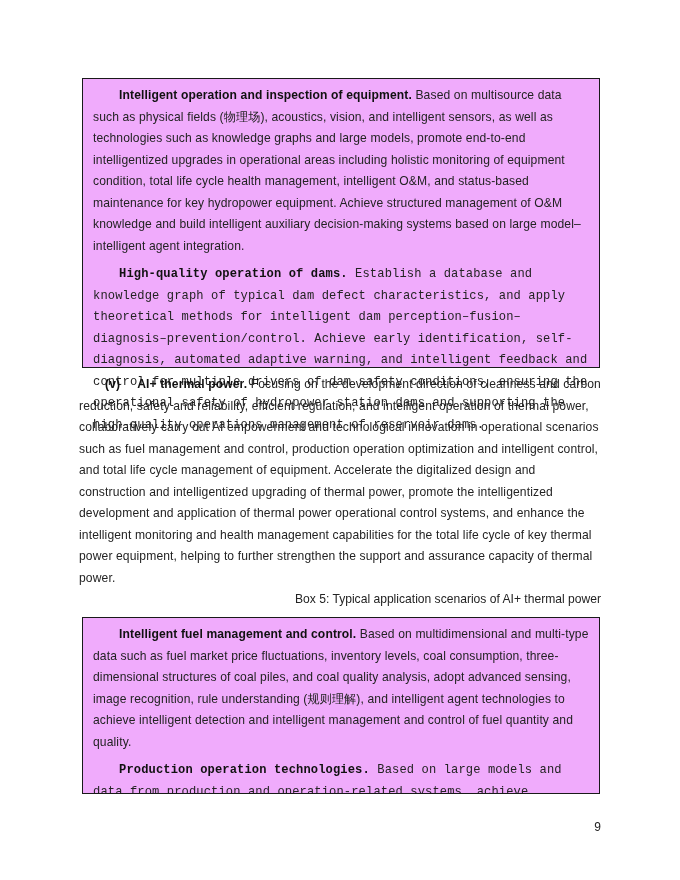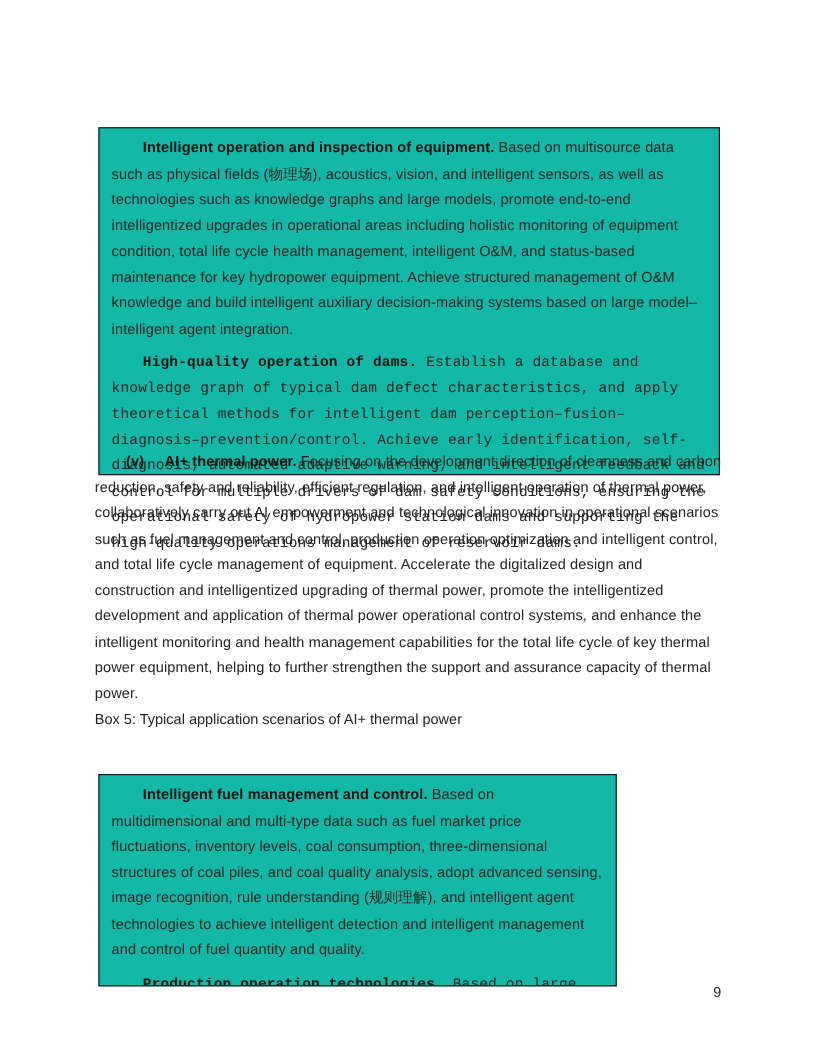--- a/index.html
+++ b/index.html
@@ -21,34 +21,33 @@
     inset: 0;
     width: 680px;
     height: 880px;
   }
 
   
   .callout {
     position: absolute;
     box-sizing: border-box;
     border: 1px solid #1a1a1a;
-    background: #14b8a6;
+    background: #f0abfc;
     padding: 6px 10px 8px 10px;
-    margin-top: 28px;
   }
   #box-1 {
     left: 82px;
     top: 78px;
     width: 518px;
     height: 290px;
   }
   #box-2 {
     left: 82px;
     top: 617px;
-    width: 432px;
+    width: 518px;
     height: 177px;
     overflow: hidden;
   }
 
   .callout p {
     margin: 0 0 0 0;
     font-size: 12.1px;
     line-height: 21.5px;
     text-indent: 26px;
     text-align: left;
@@ -93,21 +92,21 @@
     display: inline-block;
     width: 17px;
   }
 
   
   .caption {
     position: absolute;
     left: 79px;
     top: 590px;
     width: 522px;
-    text-align: left;
+    text-align: right;
     font-size: 12.1px;
     line-height: 18px;
     color: #232323;
   }
 
   
   .page-number {
     position: absolute;
     left: 0;
     top: 820px;

